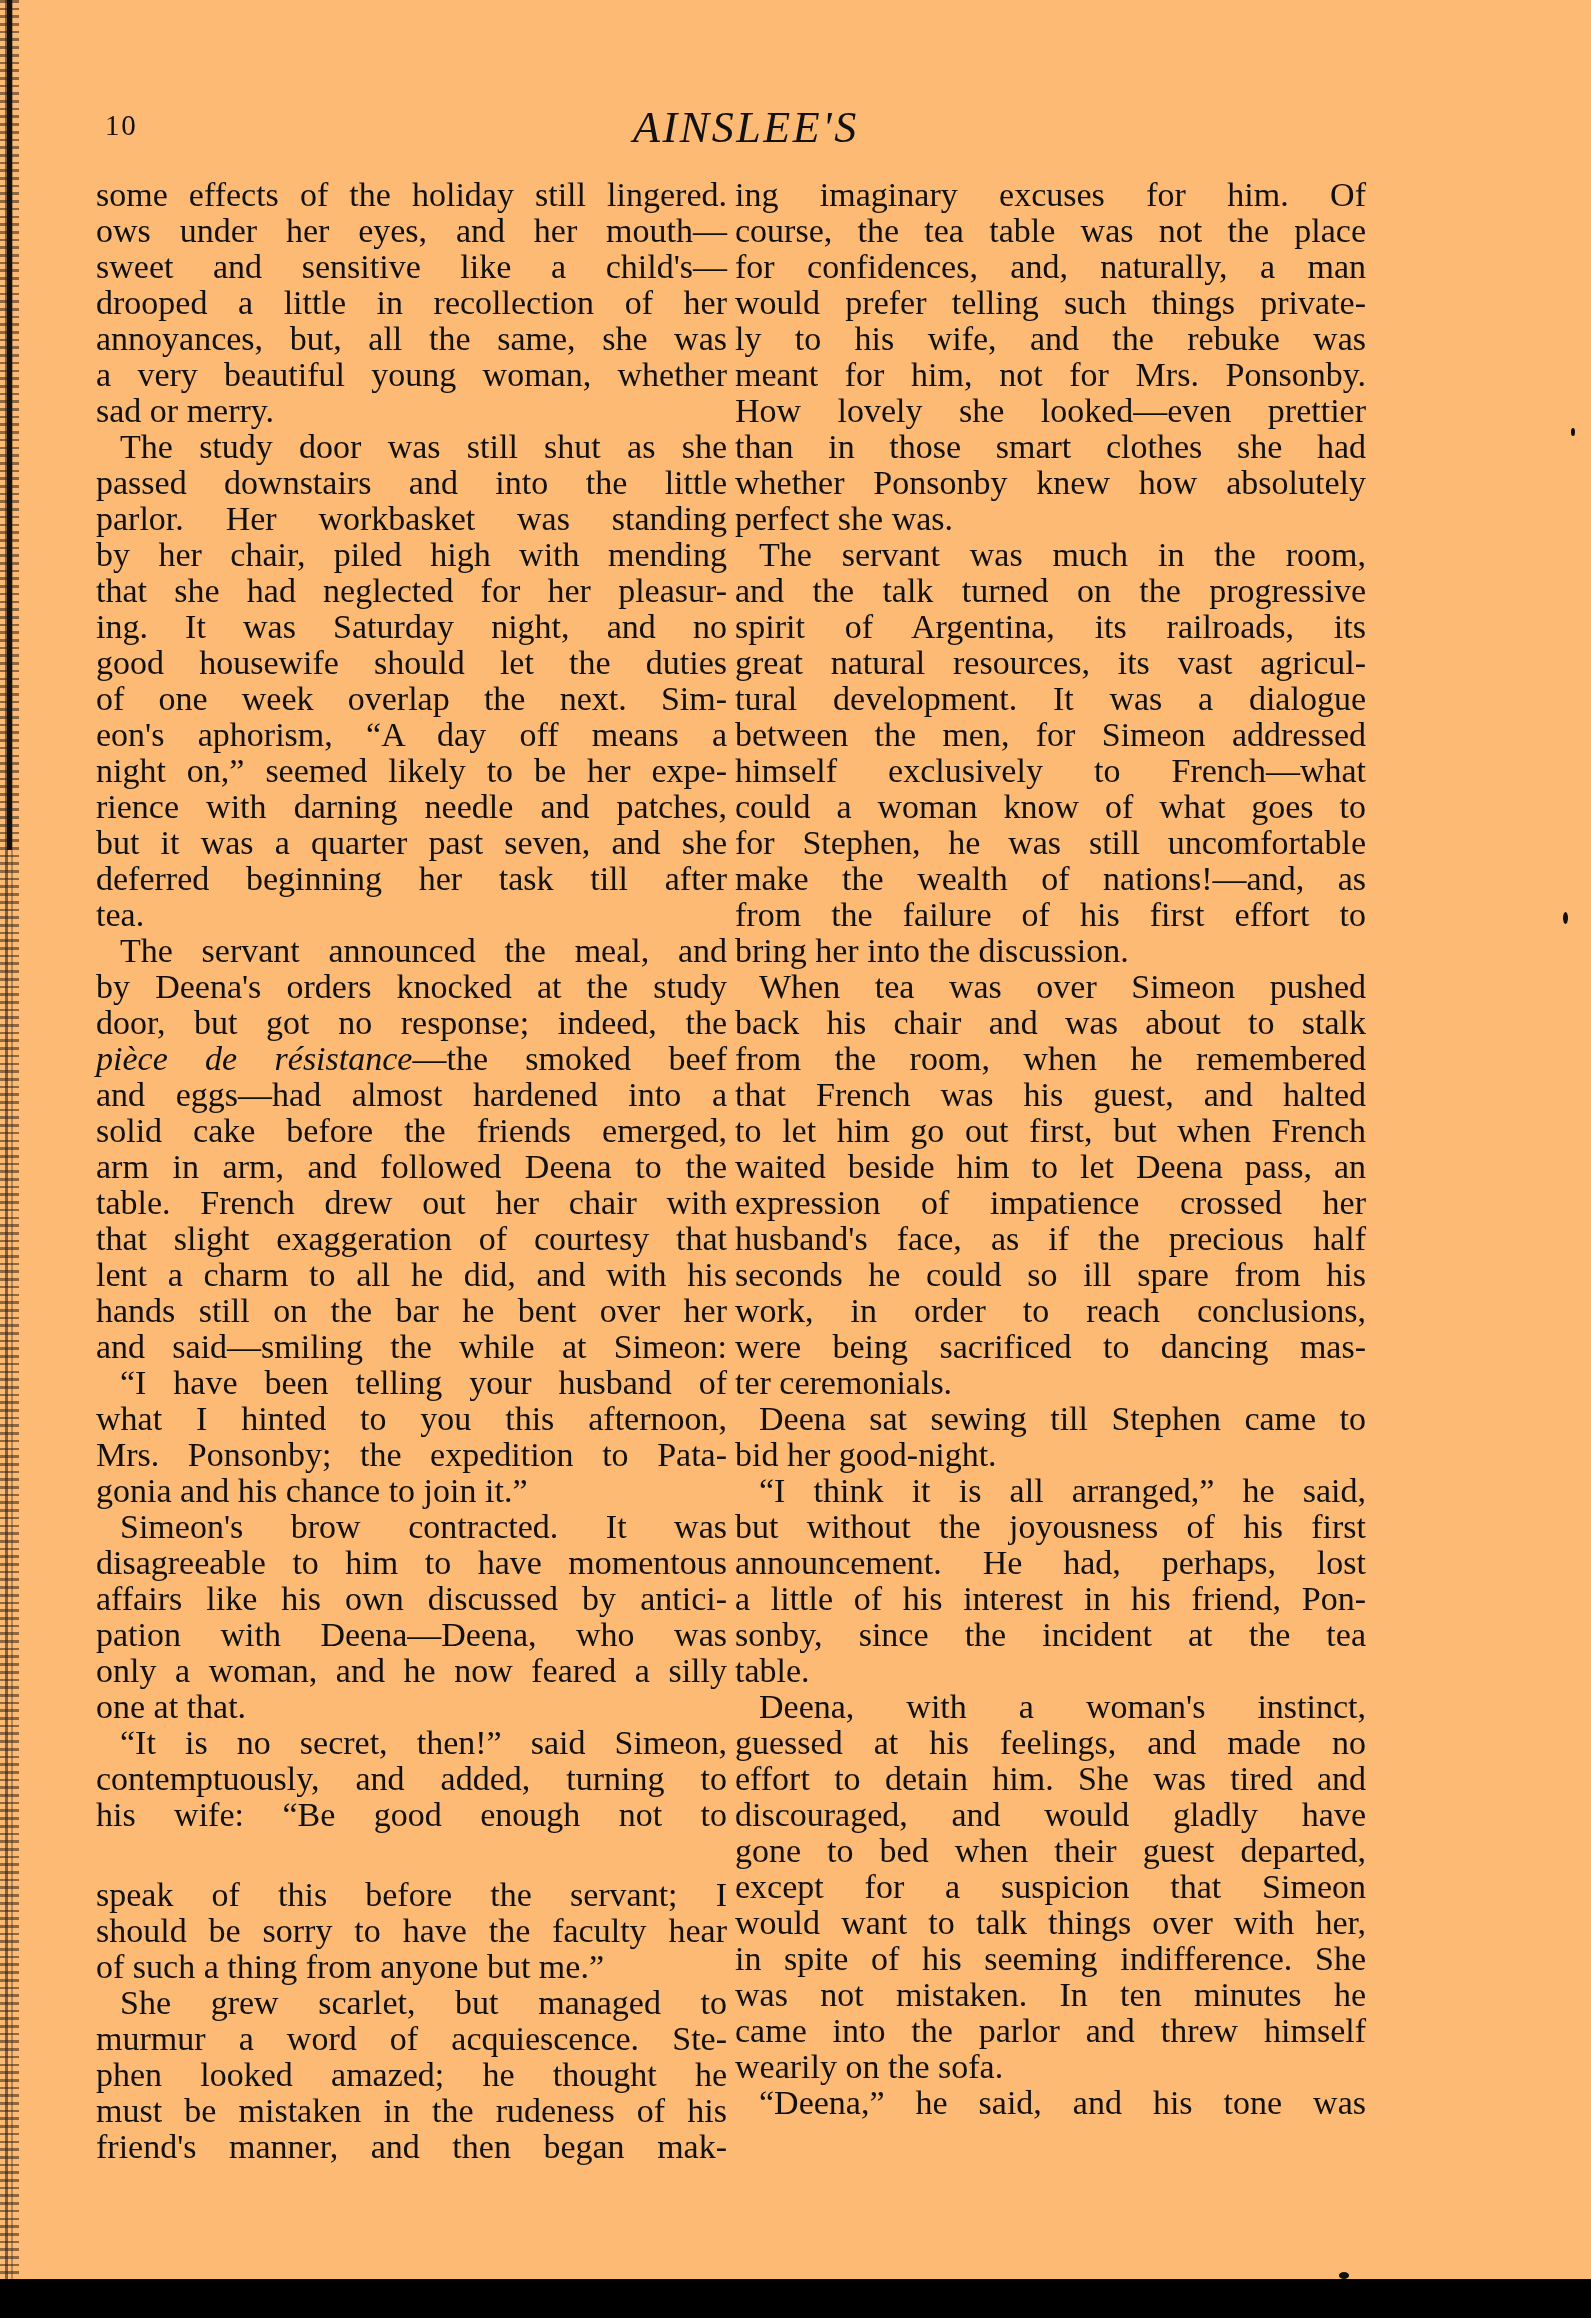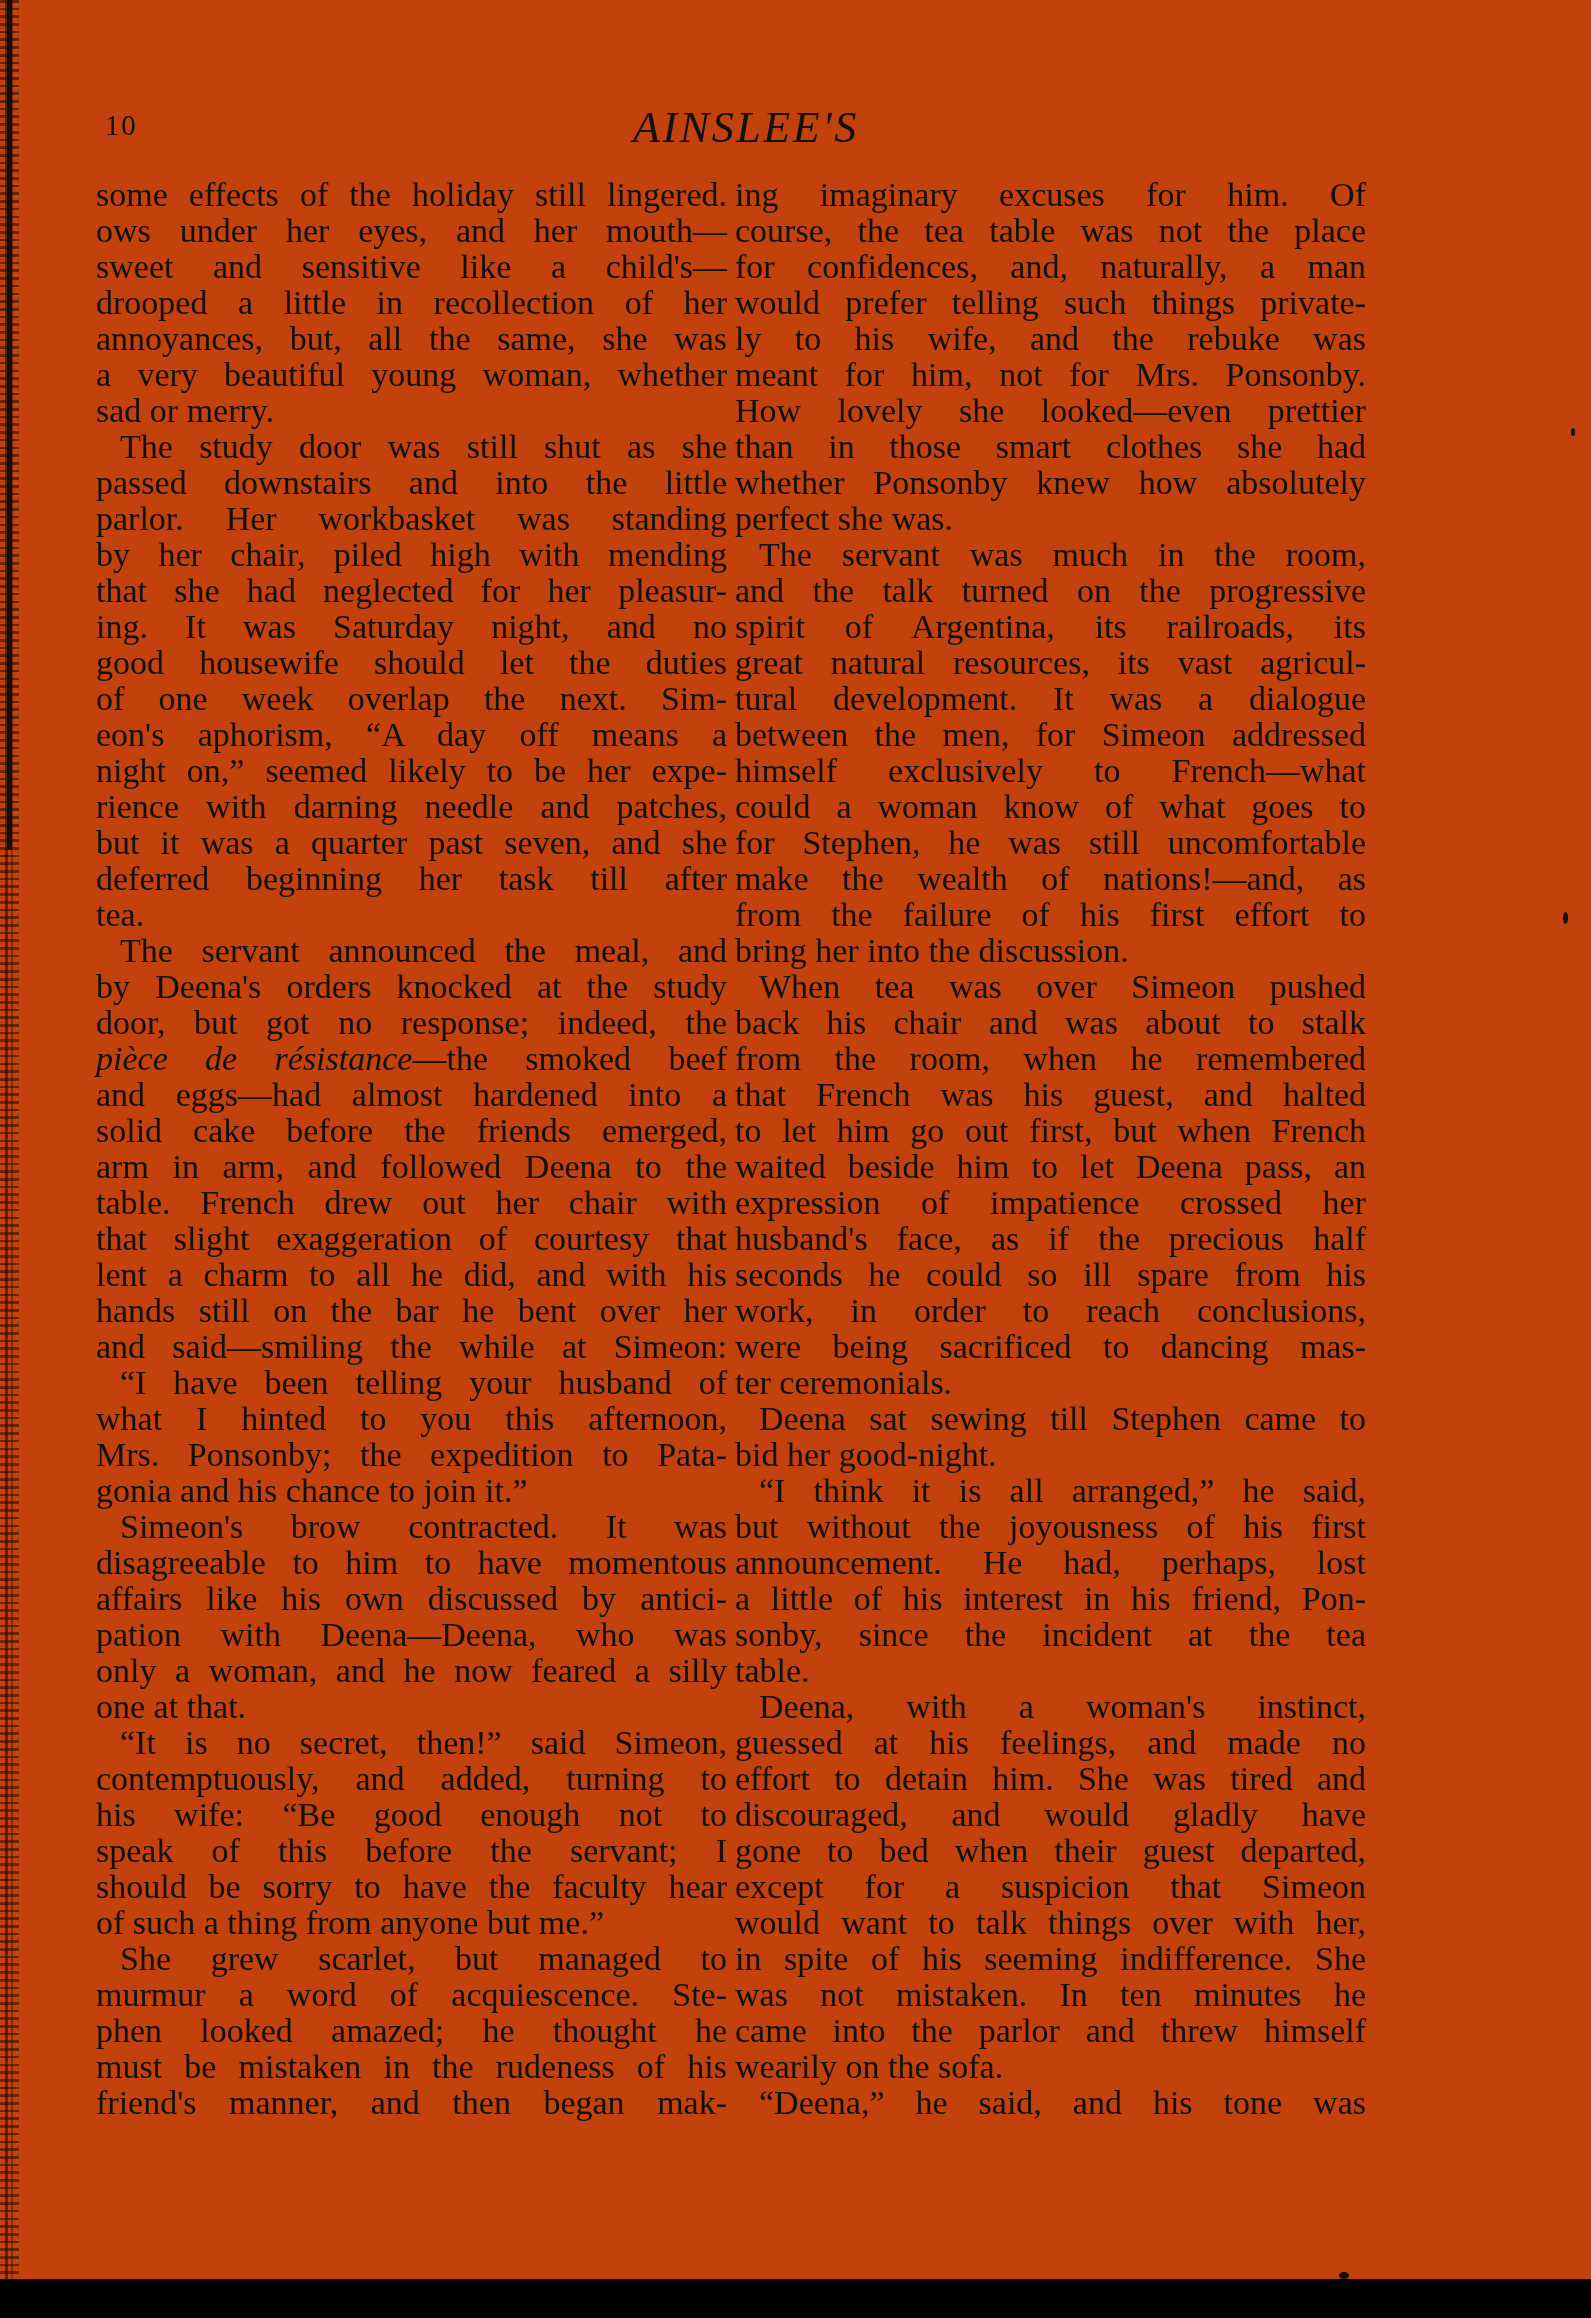--- a/index.html
+++ b/index.html
@@ -1,17 +1,17 @@
 <!DOCTYPE html>
 <html style="font-size:13.6px"><head>
 <meta charset="utf-8">
 <style>
   html, body { margin: 0; padding: 0; background: #ffffff; }
   body { width: 1592px; height: 2319px; position: relative; overflow: hidden; }
-  .page { position: absolute; left: 0; top: 0; width: 1592px; height: 2319px; background: #c2410c; }
+  .page { position: absolute; left: 0; top: 0; width: 1592px; height: 2319px; background: #fdba74; }
   .binding {
     position: absolute; left: 0; top: 0; width: 18.7px; height: 2279px;
     background:
       repeating-linear-gradient(180deg, rgba(0,0,0,0.55) 0 2.6px, rgba(0,0,0,0) 2.6px 7.7px),
       linear-gradient(90deg, rgba(0,0,0,0.0) 0 5.1px, rgba(0,0,0,0.6) 5.1px 7.7px, rgba(0,0,0,0) 7.7px 11px, rgba(0,0,0,0.35) 11px 12.8px, rgba(0,0,0,0) 12.8px);
     opacity: 0.8;
   }
   .binding-solid { position: absolute; left: 6.8px; top: 0; width: 5.1px; height: 850px; background: #111; }
   .header { position: absolute; top: 100px; left: 0; width: 1592px; height: 51px; }
   .page-number {
@@ -91,21 +91,21 @@
       <div class="line last">gonia and his chance to join it.”</div>
       <div class="line indent" style="white-space: nowrap;">Simeon's brow contracted.  It was</div>
       <div class="line" style="white-space: nowrap;">disagreeable to him to have momentous</div>
       <div class="line" style="white-space: nowrap;">affairs like his own discussed by antici-</div>
       <div class="line" style="white-space: nowrap;">pation with Deena—Deena, who was</div>
       <div class="line" style="white-space: nowrap;">only a woman, and he now feared a silly</div>
       <div class="line last">one at that.</div>
       <div class="line indent" style="white-space: nowrap;">“It is no secret, then!” said Simeon,</div>
       <div class="line" style="white-space: nowrap;">contemptuously, and added, turning to</div>
       <div class="line" style="white-space: nowrap;">his wife: “Be good enough not to</div>
-      <div class="line" style="white-space: nowrap;">speak of this before the servant; I</div>
+      <div class="line" style="white-space: nowrap; margin-top: 44px;">speak of this before the servant; I</div>
       <div class="line" style="white-space: nowrap;">should be sorry to have the faculty hear</div>
       <div class="line last">of such a thing from anyone but me.”</div>
       <div class="line indent" style="white-space: nowrap;">She grew scarlet, but managed to</div>
       <div class="line" style="white-space: nowrap;">murmur a word of acquiescence.  Ste-</div>
       <div class="line" style="white-space: nowrap;">phen looked amazed; he thought he</div>
       <div class="line" style="white-space: nowrap;">must be mistaken in the rudeness of his</div>
       <div class="line" style="white-space: nowrap;">friend's manner, and then began mak-</div>
     </div>
   <div class="column col-right">
       <div class="line" style="white-space: nowrap;">ing imaginary excuses for him.  Of</div>

